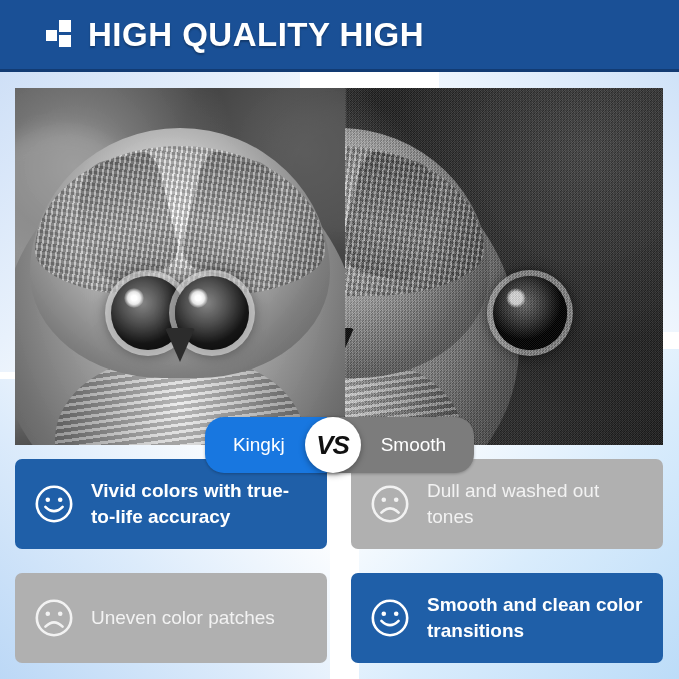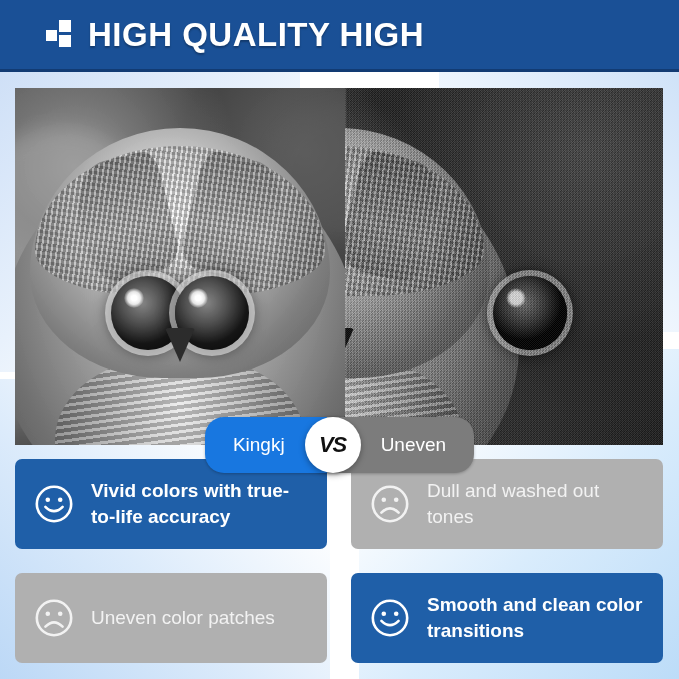--- a/index.html
+++ b/index.html
@@ -190,21 +190,21 @@
     padding:0 28px 0 54px; margin-left:-34px;
     box-shadow:0 1px 3px rgba(0,0,0,0.25);
   }
   .vs-badge{
     width:56px; height:56px; border-radius:50%;
     background:#ffffff; z-index:2;
     display:flex; align-items:center; justify-content:center;
     box-shadow:0 2px 6px rgba(0,0,0,0.35);
   }
   .vs-badge span{
-    font-size:22px; font-weight:bold; font-style:italic;
+    font-size:26px; font-weight:bold; font-style:italic;
     color:#111111; letter-spacing:-1px;
   }
 
   
   .grid{
     position:absolute; left:15px; top:459px; width:648px; height:204px;
     display:grid; grid-template-columns:1fr 1fr; grid-template-rows:1fr 1fr;
     gap:24px; z-index:4;
   }
   .card{
@@ -287,21 +287,21 @@
 </div>
 
 <div class="vs-row">
   <div class="pill pill-left">
     <span>Kingkj</span>
   </div>
   <div class="vs-badge">
     <span>VS</span>
   </div>
   <div class="pill pill-right">
-    <span>Uneven</span>
+    <span>Smooth</span>
   </div>
 </div>
 
 <div class="grid">
 
   <div class="card card-good">
     <svg class="face" viewBox="0 0 44 44">
       <circle cx="22" cy="22" r="18" fill="none" stroke="#ffffff" stroke-width="2.6"></circle>
       <circle cx="15.5" cy="17.5" r="2.4" fill="#ffffff"></circle>
       <circle cx="28.5" cy="17.5" r="2.4" fill="#ffffff"></circle>

